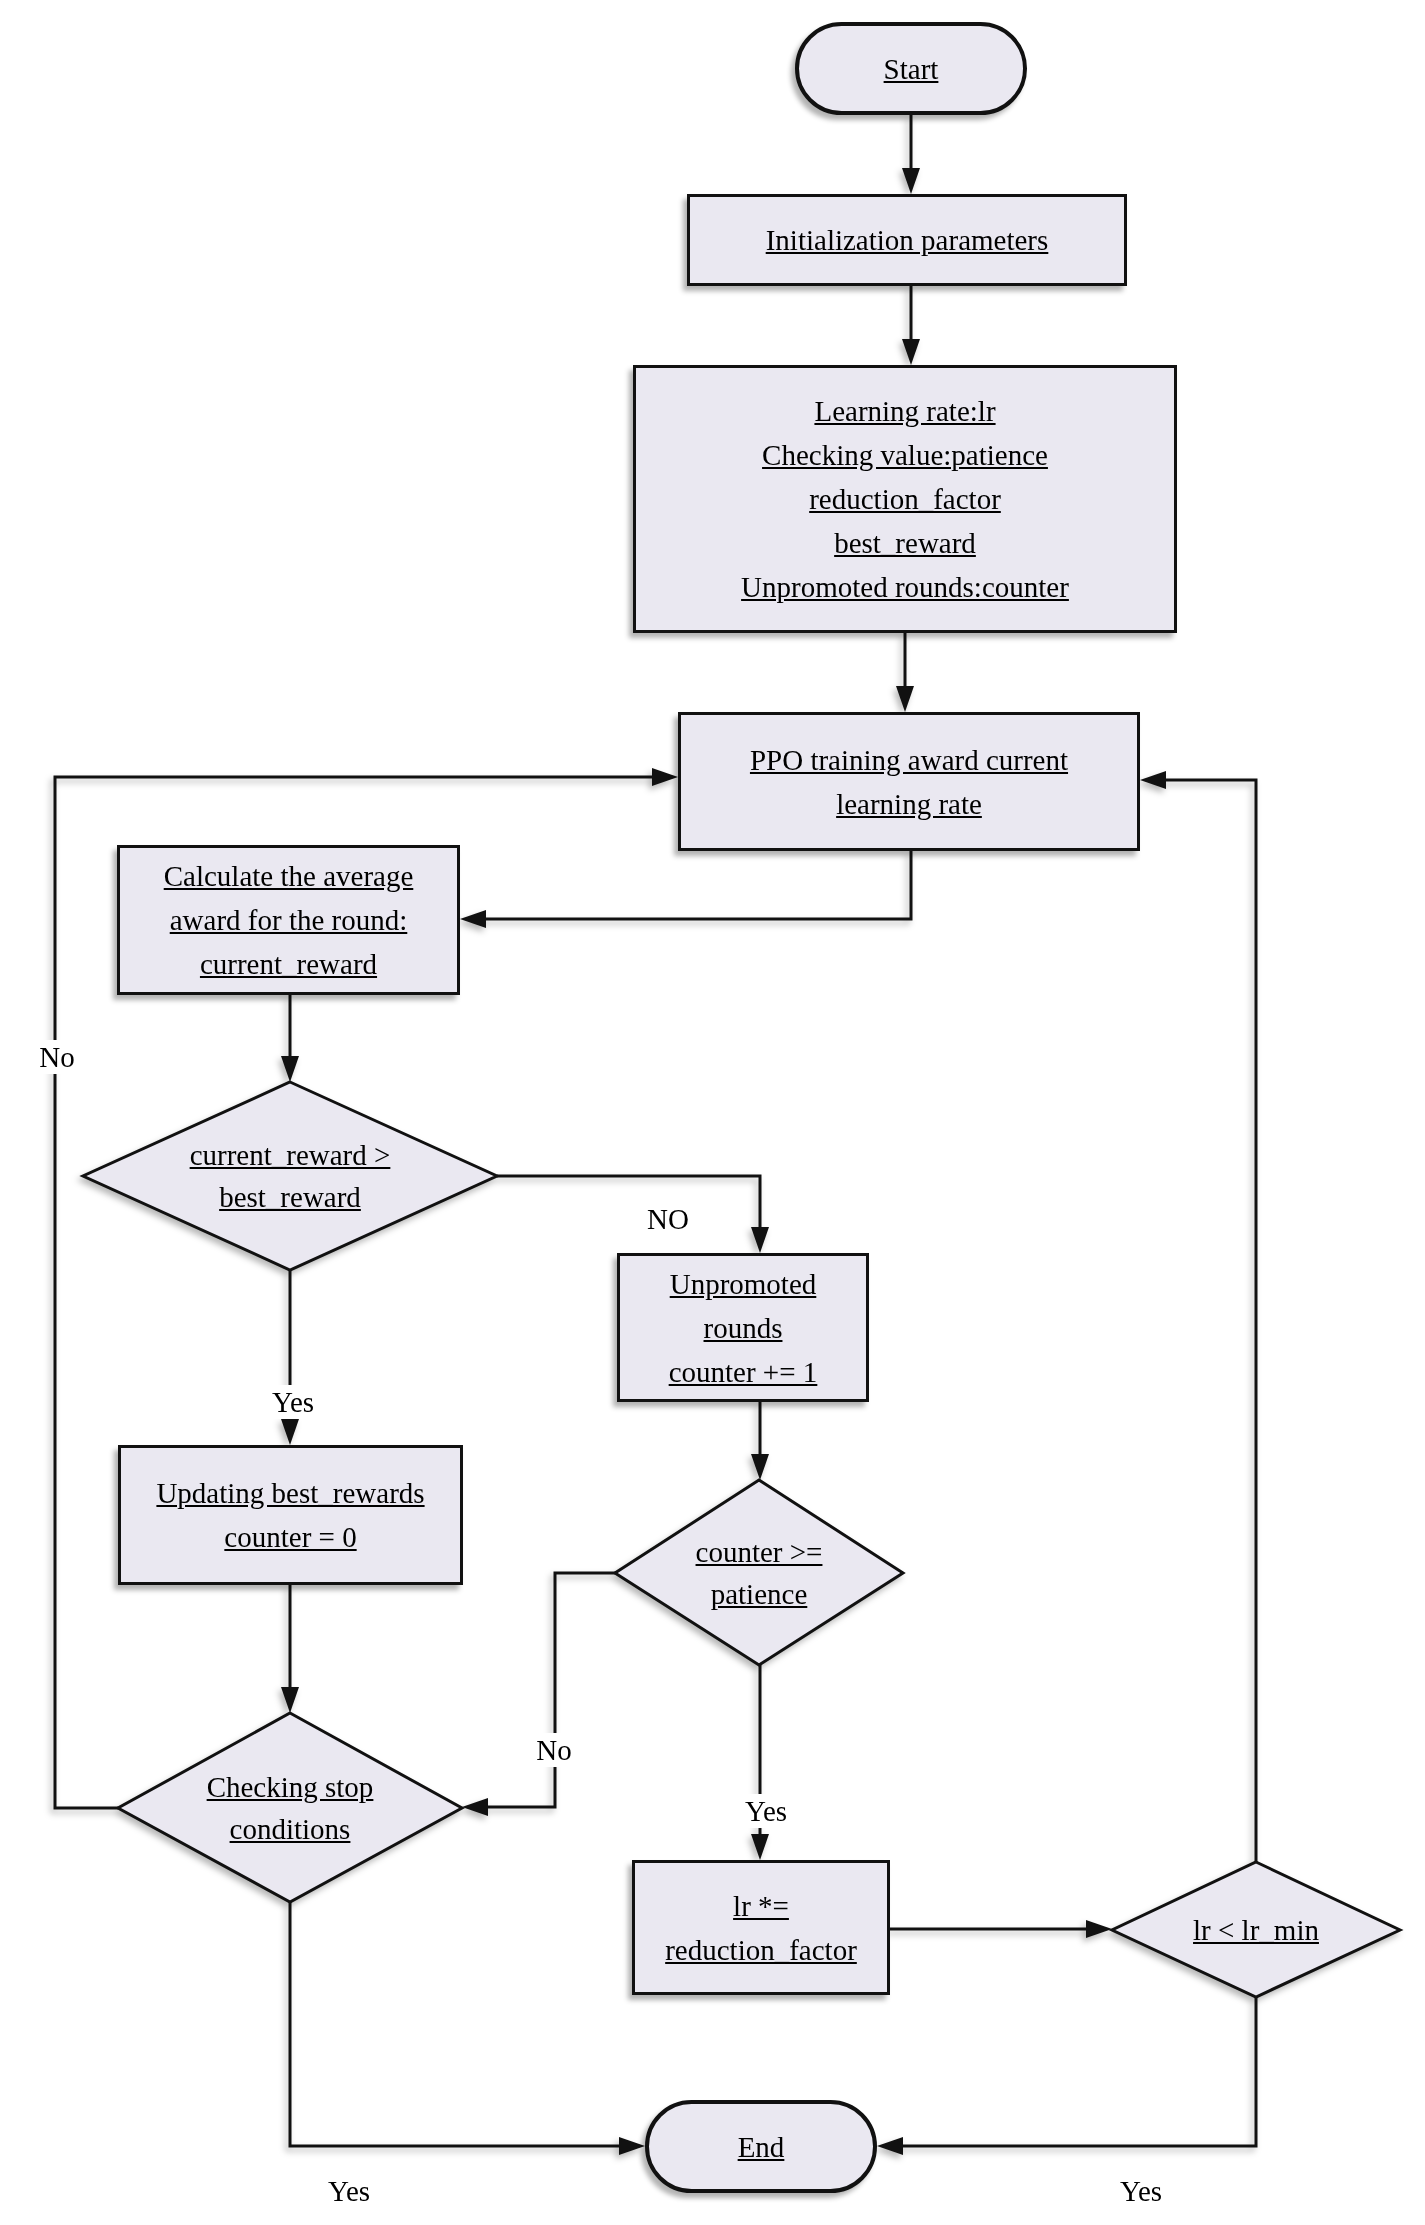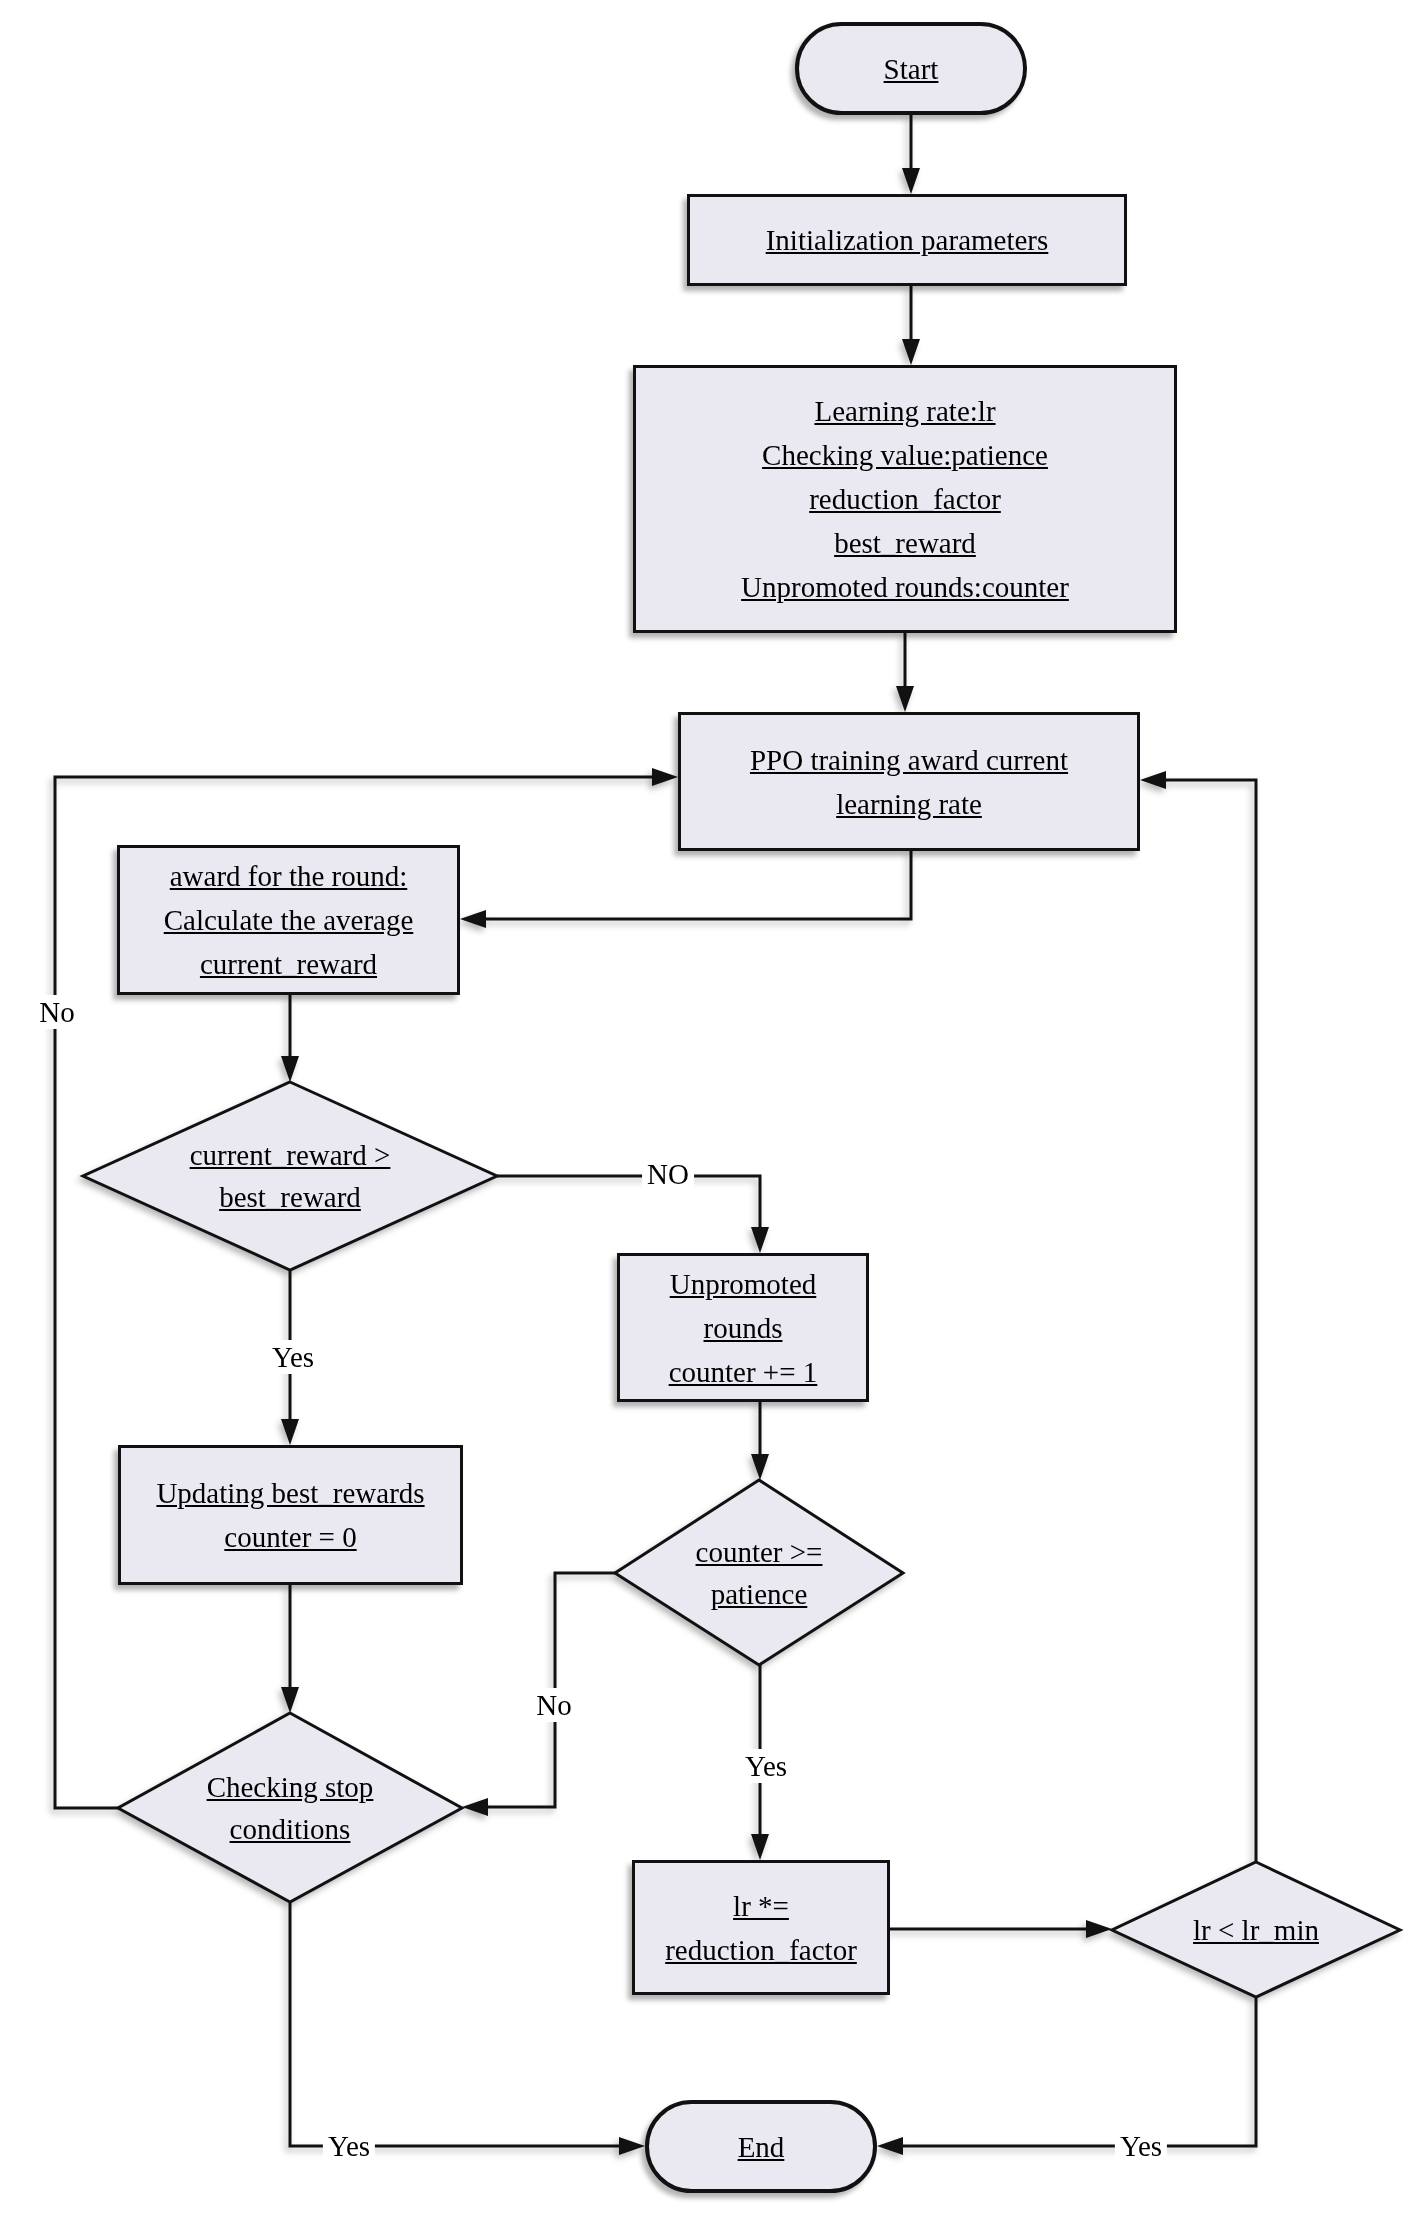--- a/index.html
+++ b/index.html
@@ -47,20 +47,21 @@
     text-align:center;font-size:29px;line-height:42px;
     pointer-events:none;
   }
   .elabel{
     position:absolute;z-index:4;
     transform:translate(-50%,-50%);
     background:var(--bg);
     padding:0 5px;
     font-size:29px;line-height:34px;
     white-space:nowrap;
+    margin-top:45px;
   }
   .tline{width:100%;text-decoration:underline;}
 </style>
 </head>
 <body>
 
 <div id="stage">
 
   <svg id="wires" width="1425" height="2225" viewBox="0 0 1425 2225">
 
@@ -118,22 +119,22 @@
     <div class="tline">best_reward</div>
     <div class="tline">Unpromoted rounds:counter</div>
   </div>
 
   <div class="node box" style="left:678px;top:712px;width:462px;height:139px">
     <div class="tline">PPO training award current</div>
     <div class="tline">learning rate</div>
   </div>
 
   <div class="node box" style="left:117px;top:845px;width:343px;height:150px">
+    <div class="tline">Calculate the average</div>
     <div class="tline">award for the round:</div>
-    <div class="tline">Calculate the average</div>
     <div class="tline">current_reward</div>
   </div>
 
   <div class="node box" style="left:617px;top:1253px;width:252px;height:149px">
     <div class="tline">Unpromoted</div>
     <div class="tline">rounds</div>
     <div class="tline">counter += 1</div>
   </div>
 
   <div class="node box" style="left:118px;top:1445px;width:345px;height:140px">

